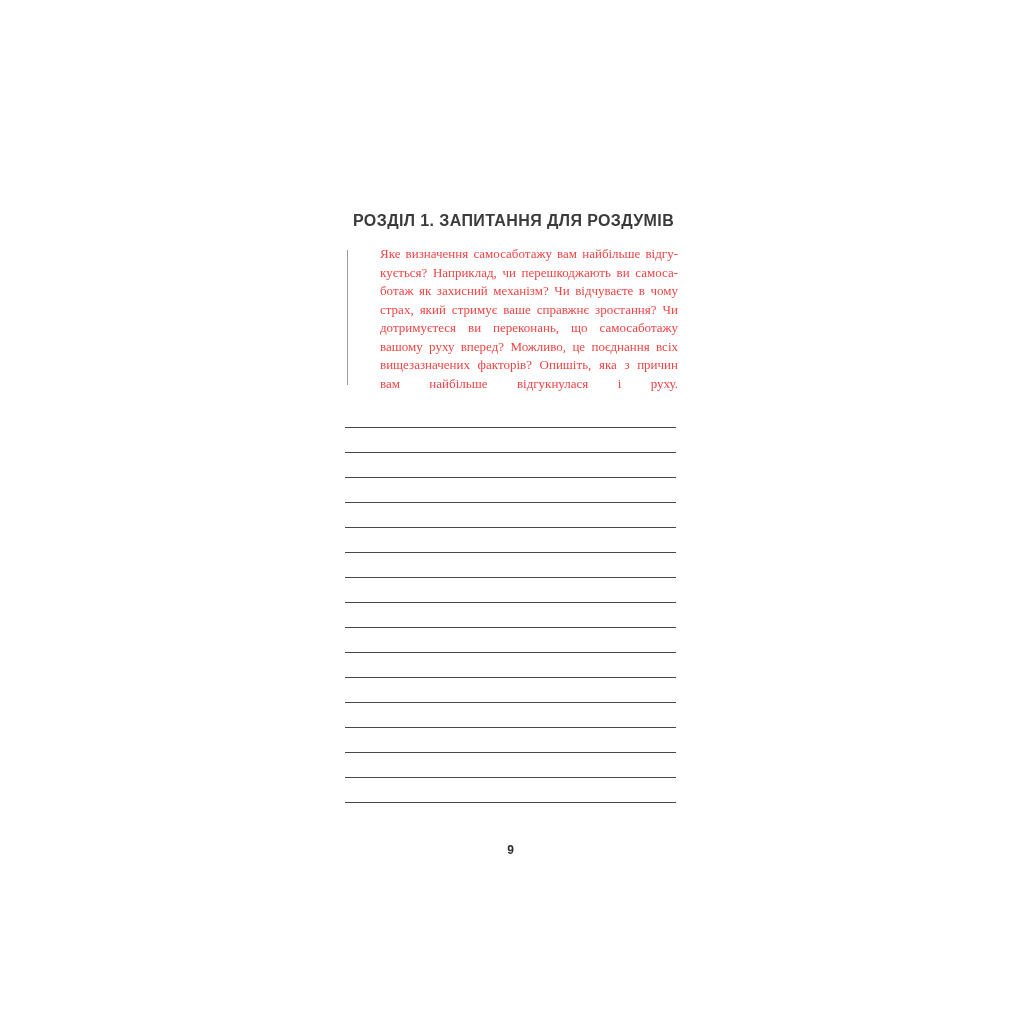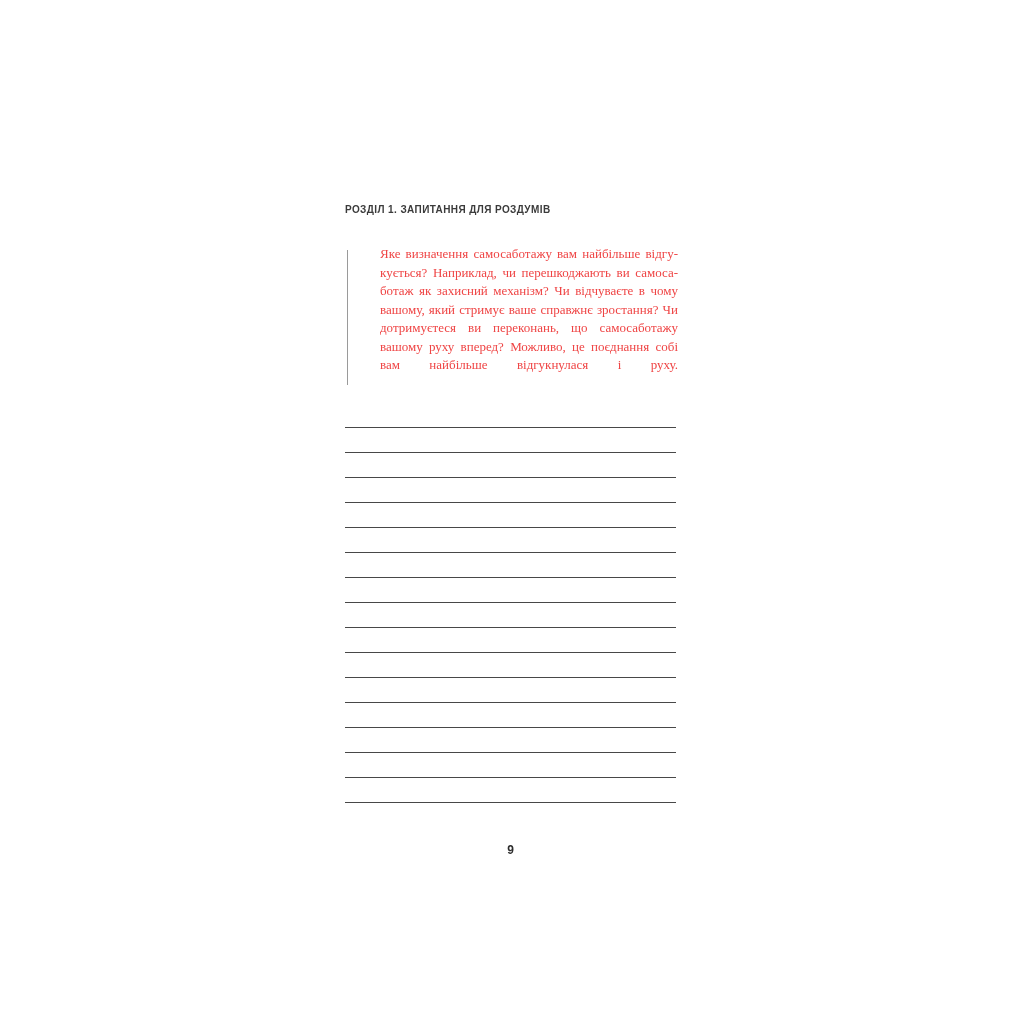--- a/index.html
+++ b/index.html
@@ -12,23 +12,23 @@
     width: 1024px;
     height: 1024px;
     background: #ffffff;
     overflow: hidden;
     font-family: "Liberation Serif", serif;
   }
   .chapter-heading {
     position: absolute;
     left: 345px;
     top: 204px;
-    margin: 0;
+    margin: 8px;
     font-family: "Liberation Sans", sans-serif;
-    font-size: 10px;
+    font-size: 16px;
     font-weight: 600;
     letter-spacing: 0.4px;
     color: #3b3b3b;
     white-space: nowrap;
   }
   .prompt-bar {
     position: absolute;
     left: 347px;
     top: 250px;
     width: 1px;
@@ -81,23 +81,24 @@
 <div class="canvas">
 
   <h1 class="chapter-heading">РОЗДІЛ 1. ЗАПИТАННЯ ДЛЯ РОЗДУМІВ</h1>
 
   <div class="prompt-bar"></div>
 
   <div class="prompt-text">
       <div class="prompt-line">Яке визначення самосаботажу вам найбільше відгу-</div>
       <div class="prompt-line">кується? Наприклад, чи перешкоджають ви самоса-</div>
       <div class="prompt-line">ботаж як захисний механізм? Чи відчуваєте в чому</div>
-      <div class="prompt-line">вашому, який стримує ваше справжнє зростання? Чи</div>
+      <div class="prompt-line">страх, який стримує ваше справжнє зростання? Чи</div>
       <div class="prompt-line">дотримуєтеся ви переконань, що самосаботажу</div>
-      <div class="prompt-line">вашому руху вперед? Можливо, це поєднання собі</div>
+      <div class="prompt-line">вашому руху вперед? Можливо, це поєднання всіх</div>
+      <div class="prompt-line">вищезазначених факторів? Опишіть, яка з причин</div>
       <div class="prompt-line">вам найбільше відгукнулася і руху.</div>
       <div class="prompt-line"></div>
     </div>
 
   <div class="answer-lines">
       <div class="answer-line"></div>
       <div class="answer-line"></div>
       <div class="answer-line"></div>
       <div class="answer-line"></div>
       <div class="answer-line"></div>

